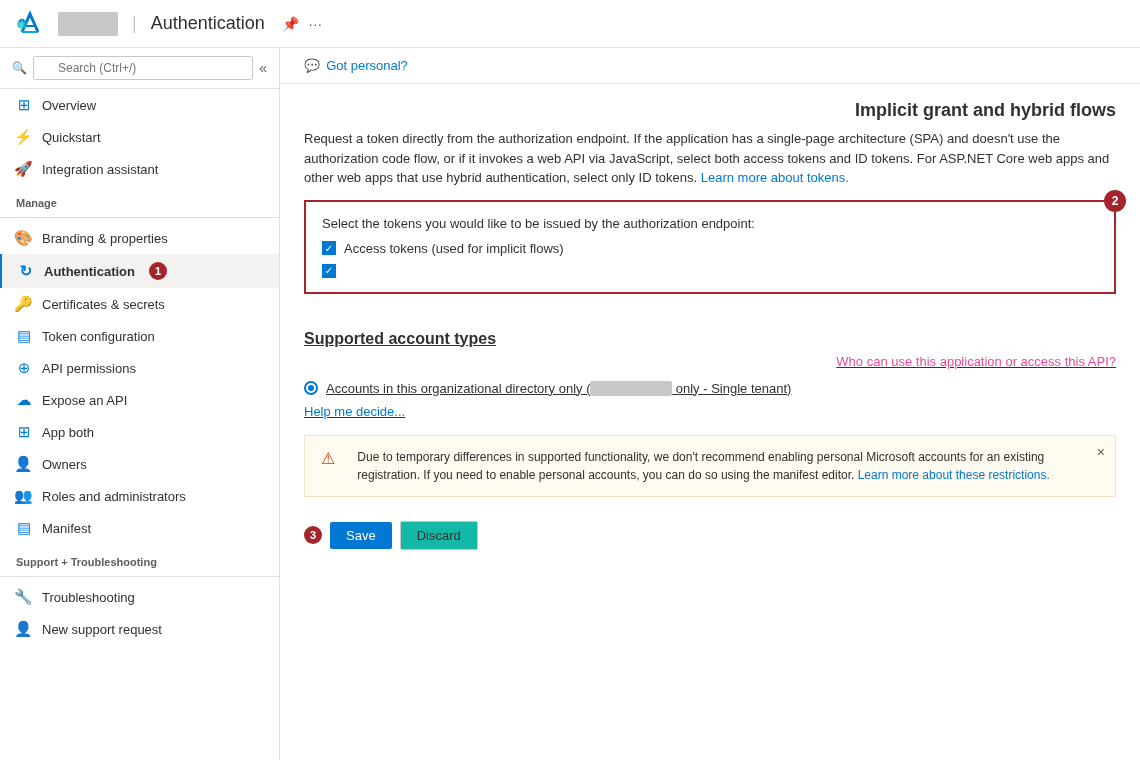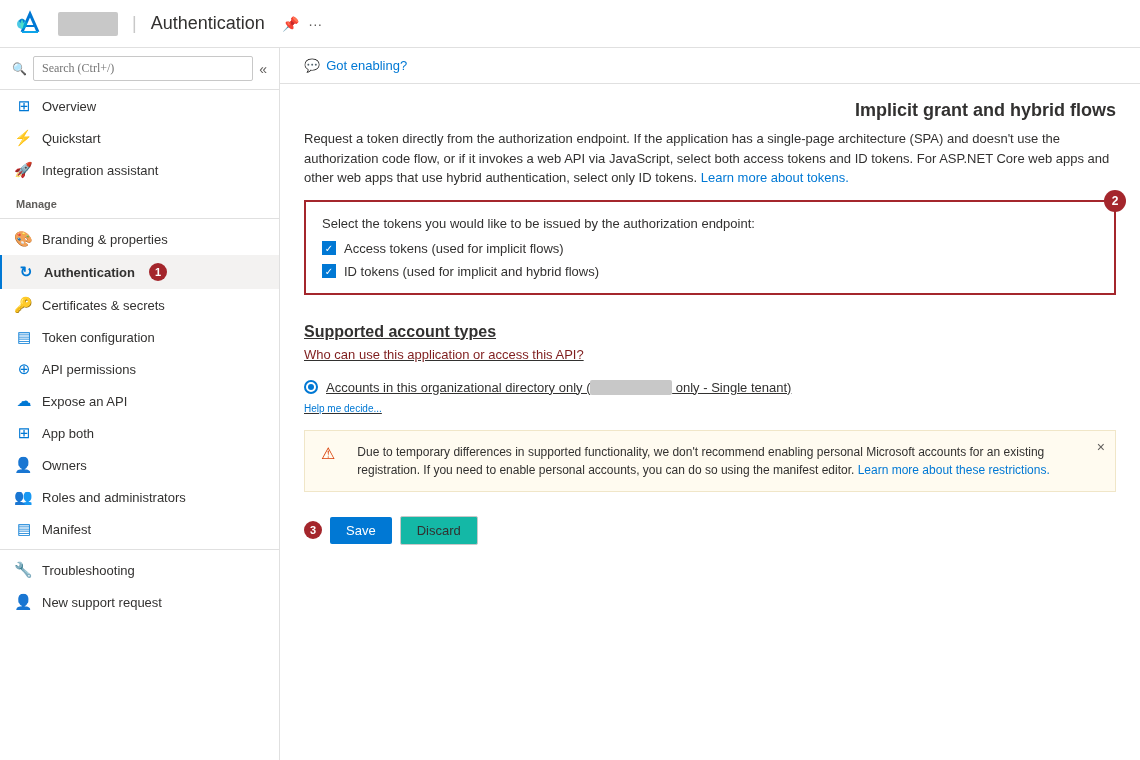--- a/index.html
+++ b/index.html
@@ -12,21 +12,21 @@
     .header-title { font-size: 18px; font-weight: 400; color: #323130; }
     .header-icons { display: flex; gap: 8px; margin-left: 8px; }
     .header-icon { color: #605e5c; font-size: 14px; cursor: pointer; }
 
     
     .layout { display: flex; flex: 1; overflow: hidden; }
 
     
     .sidebar { width: 280px; border-right: 1px solid #e0e0e0; display: flex; flex-direction: column; overflow-y: auto; flex-shrink: 0; }
     .search-bar { display: flex; align-items: center; padding: 8px 12px; border-bottom: 1px solid #e0e0e0; gap: 6px; }
-    .search-input { border: 1px solid #c8c8c8; border-radius: 2px; padding: 4px 8px; font-size: 12px; flex: 1; color: #701a75; font-family: Liberation Serif, serif; }
+    .search-input { border: 1px solid #c8c8c8; border-radius: 2px; padding: 4px 24px; font-size: 12px; flex: 1; color: #701a75; }
     .search-icon { color: #605e5c; font-size: 12px; }
     .collapse-btn { color: #605e5c; cursor: pointer; font-size: 14px; margin-left: auto; }
 
     .nav-item { display: flex; align-items: center; padding: 8px 16px; gap: 10px; cursor: pointer; color: #323130; font-size: 13px; }
     .nav-item.active { background: #f3f2f1; font-weight: 600; border-left: 2px solid #0078d4; }
     .nav-item .icon { width: 16px; height: 16px; display: flex; align-items: center; justify-content: center; flex-shrink: 0; }
     .nav-section-label { font-size: 11px; font-weight: 600; color: #605e5c; padding: 12px 16px 4px; text-transform: none; }
     .nav-divider { border: none; border-top: 1px solid #e0e0e0; margin: 4px 0; }
 
     
@@ -35,43 +35,43 @@
     
     .main { flex: 1; overflow-y: auto; padding: 0; }
     .feedback-bar { display: flex; align-items: center; gap: 6px; padding: 10px 24px; border-bottom: 1px solid #e0e0e0; color: #0078d4; font-size: 13px; }
     .content { padding: 16px 24px; }
 
     .section-title { font-size: 18px; font-weight: 600; color: #323130; margin-bottom: 8px; text-align: right; }
     .section-desc { font-size: 13px; color: #323130; line-height: 1.5; margin-bottom: 12px; }
     .link { color: #0078d4; text-decoration: none; cursor: pointer; }
 
     
-    .token-box { border: 2px solid #a4262c; padding: 14px 16px; margin-bottom: 12px; background: #fff; }
+    .token-box { border: 2px solid #a4262c; padding: 14px 16px; margin-bottom: 20px; background: #fff; }
     .token-box-label { font-size: 13px; color: #323130; margin-bottom: 10px; }
     .checkbox-row { display: flex; align-items: center; gap: 8px; margin-bottom: 8px; }
     .checkbox-row:last-child { margin-bottom: 0; }
     .checkbox { width: 14px; height: 14px; background: #0078d4; border: 1px solid #0078d4; display: flex; align-items: center; justify-content: center; flex-shrink: 0; }
     .checkbox-check { color: white; font-size: 10px; }
     .checkbox-label { font-size: 13px; color: #323130; }
 
     
     .token-box-wrapper { position: relative; }
     .step-badge-2 { position: absolute; right: -10px; top: -10px; width: 22px; height: 22px; border-radius: 50%; background: #a4262c; color: white; font-size: 12px; font-weight: 700; display: flex; align-items: center; justify-content: center; }
 
     
     .subsection-title { font-size: 16px; font-weight: 600; color: #323130; margin-bottom: 6px; }
-    .subsection-desc { font-size: 13px; color: #7f1d1d; margin-bottom: 18px; }
+    .subsection-desc { font-size: 13px; color: #ec4899; margin-bottom: 12px; text-align: right; }
     .radio-row { display: flex; align-items: center; gap: 8px; margin-bottom: 8px; }
     .radio { width: 14px; height: 14px; border-radius: 50%; border: 2px solid #0078d4; display: flex; align-items: center; justify-content: center; flex-shrink: 0; }
     .radio.selected::after { content: ''; width: 6px; height: 6px; border-radius: 50%; background: #0078d4; }
     .radio.unselected { border-color: #605e5c; }
     .radio-label { font-size: 13px; color: #323130; }
     .blurred { display: inline-block; background: #c8c8c8; color: transparent; border-radius: 2px; padding: 0 4px; user-select: none; }
 
-    .help-link { color: #0078d4; font-size: 10px; cursor: pointer; margin-top: 0; margin-bottom: 16px; display: block; }
+    .help-link { color: #0078d4; font-size: 13px; cursor: pointer; margin-top: 0; margin-bottom: 16px; display: block; }
 
     
     .warning-box { background: #fffbf0; border: 1px solid #f0e6c8; padding: 12px 16px; display: flex; align-items: flex-start; gap: 10px; margin-bottom: 16px; position: relative; }
     .warning-icon { color: #d83b01; font-size: 16px; flex-shrink: 0; margin-top: 1px; }
     .warning-text { font-size: 12px; color: #323130; line-height: 1.5; flex: 1; margin-left: 12px; }
     .warning-close { position: absolute; top: 8px; right: 10px; cursor: pointer; color: #605e5c; font-size: 14px; }
 
     
     .footer-buttons { display: flex; gap: 8px; padding: 8px 0 16px; align-items: center; }
     .btn-save { display: flex; align-items: center; gap: 6px; background: #0078d4; color: white; border: none; padding: 6px 16px; font-size: 13px; cursor: pointer; border-radius: 2px; }
@@ -158,36 +158,37 @@
       <span>Owners</span>
     </div>
         <div class="nav-item">
       <span class="icon" style="color:#0078d4; font-size:15px;">👥</span>
       <span>Roles and administrators</span>
     </div>
         <div class="nav-item">
       <span class="icon" style="color:#0078d4; font-size:15px;">▤</span>
       <span>Manifest</span>
     </div>
+        <div class="nav-section-label">Support + Troubleshooting</div>
         <hr class="nav-divider">
         <div class="nav-item">
       <span class="icon" style="color:#323130; font-size:15px;">🔧</span>
       <span>Troubleshooting</span>
     </div>
         <div class="nav-item">
       <span class="icon" style="color:#0078d4; font-size:15px;">👤</span>
       <span>New support request</span>
     </div>
       </div>
   </div>
 
   <div class="main">
     <div class="feedback-bar">
       <span>💬</span>
-      <span>Got enabling?</span>
+      <span>Got personal?</span>
     </div>
 
     <div class="content">
 
       
       <div class="section-title">Implicit grant and hybrid flows</div>
       <div class="section-desc">
         <span>Request a token directly from the authorization endpoint. If the application has a single-page architecture (SPA) and doesn't use the authorization code flow, or if it invokes a web API via JavaScript, select both access tokens and ID tokens. For ASP.NET Core web apps and other web apps that use hybrid authentication, select only ID tokens.</span>
         <span> </span>
         <a class="link">Learn more about tokens.</a>
@@ -200,21 +201,20 @@
           <div class="checkbox-row">
             <div class="checkbox">
               <span class="checkbox-check">✓</span>
             </div>
             <span class="checkbox-label">Access tokens (used for implicit flows)</span>
           </div>
           <div class="checkbox-row">
             <div class="checkbox">
               <span class="checkbox-check">✓</span>
             </div>
-            <span class="checkbox-label">ID tokens (used for implicit and hybrid flows)</span>
           </div>
         </div>
         <div class="step-badge-2">2</div>
       </div>
 
       
       <div style="margin-top: 16px; text-decoration: underline;">
         <div class="subsection-title">Supported account types</div>
         <div class="subsection-desc">Who can use this application or access this API?</div>
         <div class="radio-row">

